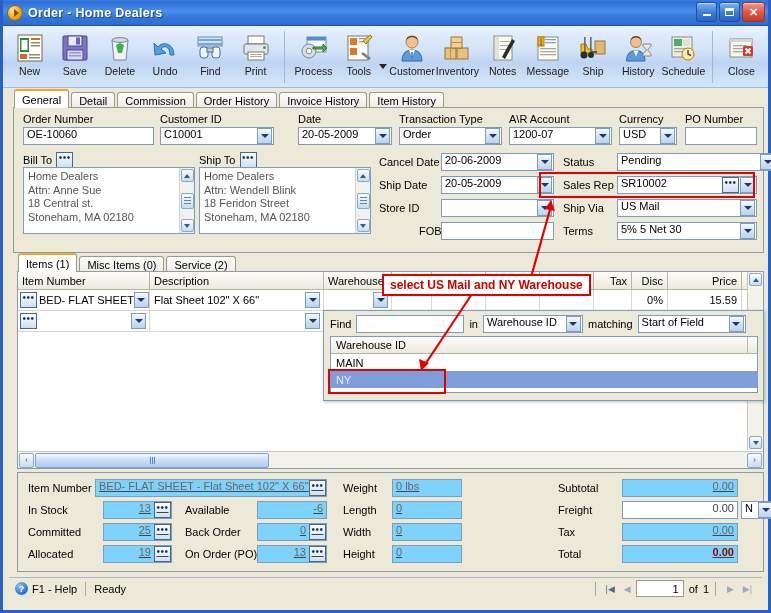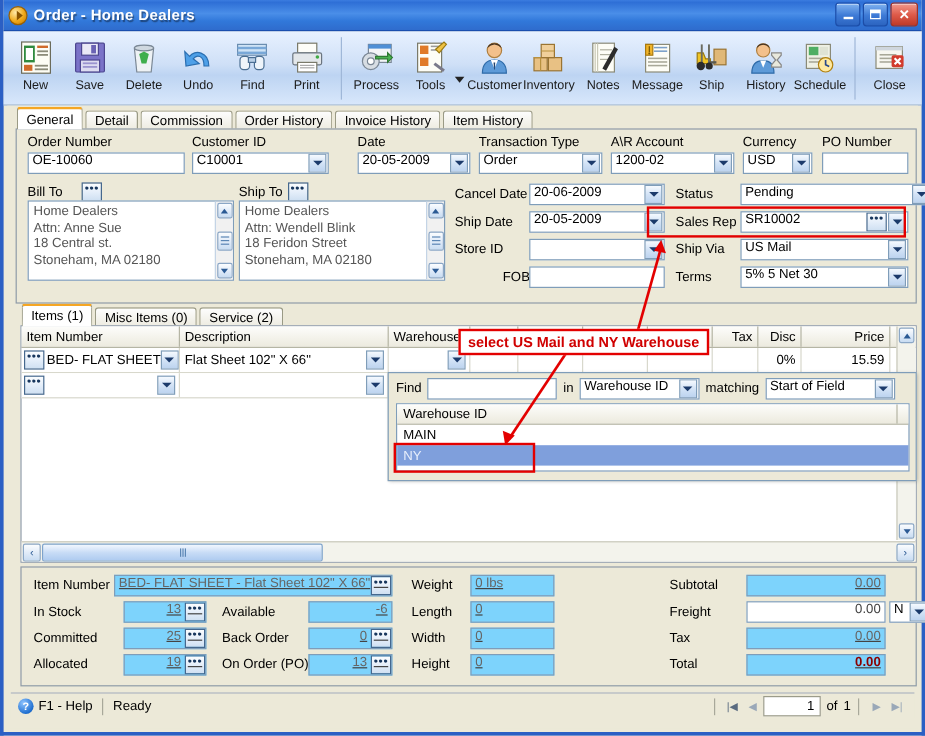--- a/index.html
+++ b/index.html
@@ -539,36 +539,36 @@
       </div>
 
       <div class="lbl" style="position:absolute;left:385px;top:5px;">Transaction Type</div>
       <div class="fld" style="position:absolute;left:385px;top:19px;width:103px;">
         <span class="val">Order</span>
         <span class="combo-btn"></span>
       </div>
 
       <div class="lbl" style="position:absolute;left:495px;top:5px;">A\R Account</div>
       <div class="fld" style="position:absolute;left:495px;top:19px;width:103px;">
-        <span class="val">1200-02</span>
+        <span class="val">1200-07</span>
         <span class="combo-btn"></span>
       </div>
 
       <div class="lbl" style="position:absolute;left:605px;top:5px;">Currency</div>
       <div class="fld" style="position:absolute;left:605px;top:19px;width:58px;">
         <span class="val">USD</span>
         <span class="combo-btn"></span>
       </div>
 
       <div class="lbl" style="position:absolute;left:671px;top:5px;">PO Number</div>
       <div class="fld" style="position:absolute;left:671px;top:19px;width:72px;">
         <span class="val"></span>
       </div>
 
-      <div style="position:absolute;left:9px;top:44px;display:flex;align-items:center;gap:16px;">
+      <div style="position:absolute;left:9px;top:44px;display:flex;align-items:center;gap:4px;">
         <span class="lbl">Bill To</span>
         <span class="ell-btn">•••</span>
       </div>
       <div class="addrbox" style="position:absolute;left:9px;top:59px;width:172px;height:67px;">
         <div class="lines">
           <div>Home Dealers</div>
           <div>Attn: Anne Sue</div>
           <div>18 Central st.</div>
           <div>Stoneham, MA 02180</div>
         </div>

